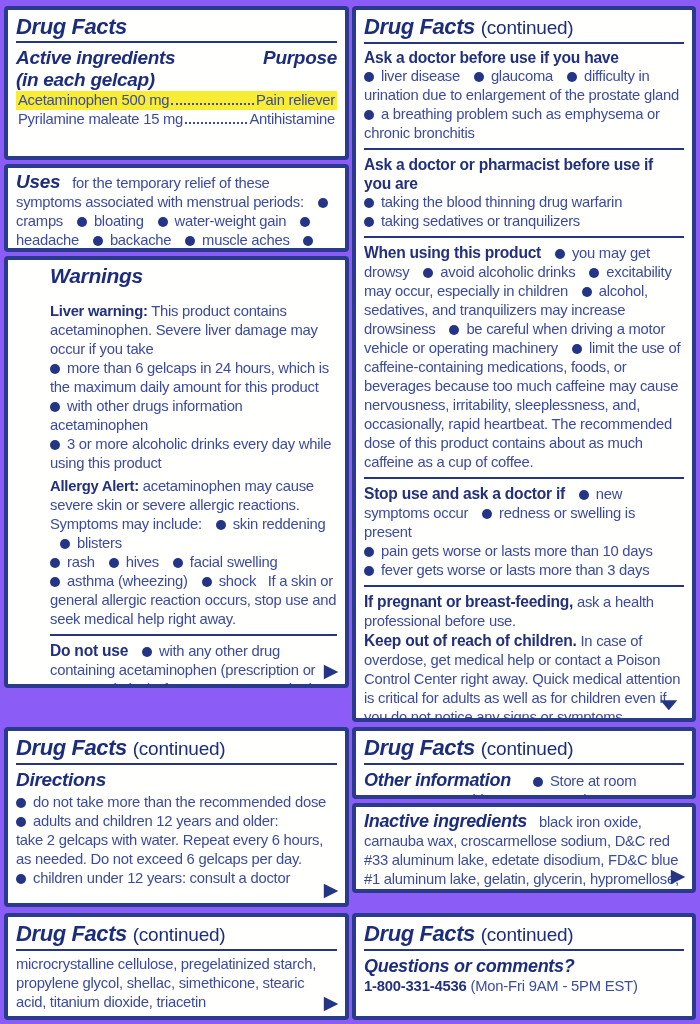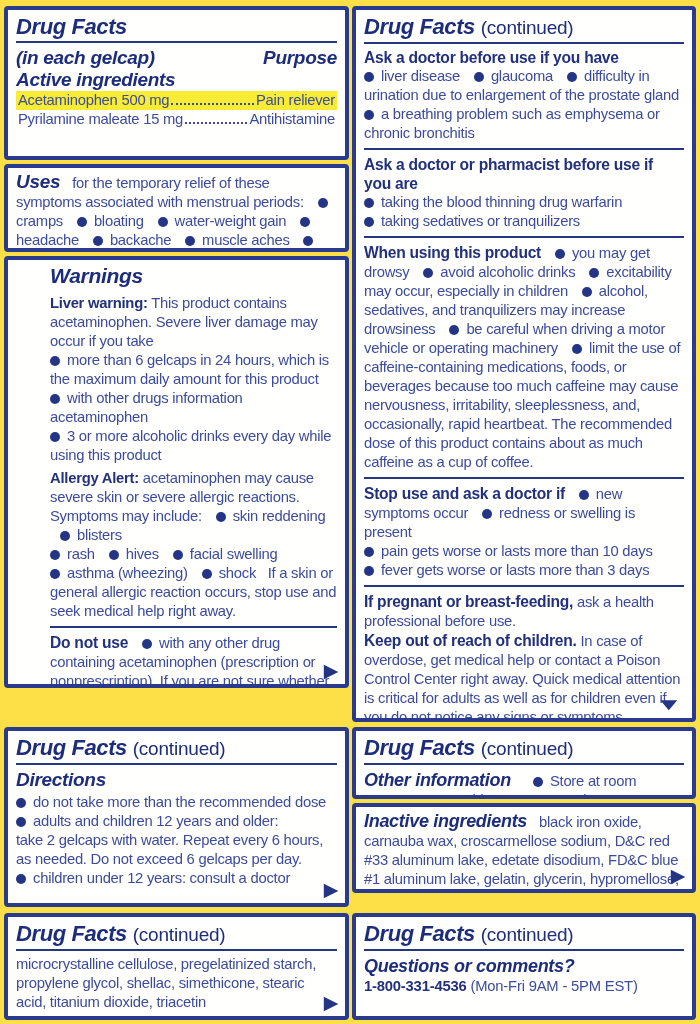--- a/index.html
+++ b/index.html
@@ -1,16 +1,16 @@
 <!DOCTYPE html>
 <html><head>
 <meta charset="utf-8">
 <style>
   html,body{margin:0;padding:0;background:#fbfbfc;}
-  .sheet{position:relative;width:700px;height:1024px;background:#fde047;
+  .sheet{position:relative;width:700px;height:1024px;background:#8b5cf6;
          font-family:"Liberation Sans","DejaVu Sans",sans-serif;}
   .panel{position:absolute;background:#fffffe;border:4px solid #2a3a8c;border-radius:4px;
          padding:3px 8px;box-sizing:border-box;overflow:hidden;
          color:#3c4b9b;font-size:14.8px;line-height:19px;letter-spacing:-0.25px;}
   .title{font-size:22px;line-height:27px;font-weight:bold;font-style:italic;
          color:#1d2d7d;letter-spacing:-0.4px;white-space:nowrap;}
   .title .cont{font-style:normal;font-weight:normal;font-size:19px;letter-spacing:-0.2px;}
   .trule{border:none;border-top:2px solid #26357f;margin:1px 0 4px;}
   .srule{border:none;border-top:2px solid #26357f;margin:5px 0 5px;}
   .hit{font-weight:bold;font-style:italic;color:#1d2d7d;font-size:19px;line-height:22px;letter-spacing:-0.3px;}
@@ -33,22 +33,22 @@
 </head>
 <body>
 
 <div class="sheet">
 
   <section class="panel" style="left:4px;top:6px;width:345px;height:154px;">
     <div class="title"><span>Drug Facts</span></div>
     <hr class="trule">
     <div class="ai-head">
       <div>
+        <div class="hit">Active ingredients</div>
         <div class="hit">(in each gelcap)</div>
-        <div class="hit">Active ingredients</div>
       </div>
       <div class="hit">Purpose</div>
     </div>
     <div class="ai-row hl">
       <span>Acetaminophen 500 mg</span>
       <span class="leader"></span>
       <span>Pain reliever</span>
     </div>
     <div class="ai-row">
       <span>Pyrilamine maleate 15 mg</span>
@@ -65,21 +65,21 @@
       <span class="dot"></span><span>water-weight gain</span>
       <span class="dot"></span><span>headache</span>
       <span class="dot"></span><span>backache</span>
       <span class="dot"></span><span>muscle aches</span>
       <span class="dot"></span><span>fatigue</span>
     </p>
   </section>
 
   <section class="panel" style="left:4px;top:256px;width:345px;height:432px;padding-left:42px;">
     <div class="hit" style="font-size:21px;line-height:26px;">Warnings</div>
-    <p style="margin-top:5px;">
+    <p style="margin-top:13px;">
       <span class="b">Liver warning:</span>
       <span>This product contains acetaminophen.  Severe liver damage may occur if you take</span><br>
       <span class="dot f"></span><span>more than 6 gelcaps in 24 hours, which is the maximum daily amount for this product</span><br>
       <span class="dot f"></span><span>with other drugs information acetaminophen</span><br>
       <span class="dot f"></span><span>3 or more alcoholic drinks every day while using this product</span>
     </p>
     <p style="margin-top:4px;">
       <span class="b">Allergy Alert:</span>
       <span>acetaminophen may cause severe skin or severe allergic reactions.  Symptoms may include:</span>
       <span class="dot"></span><span>skin reddening</span>

